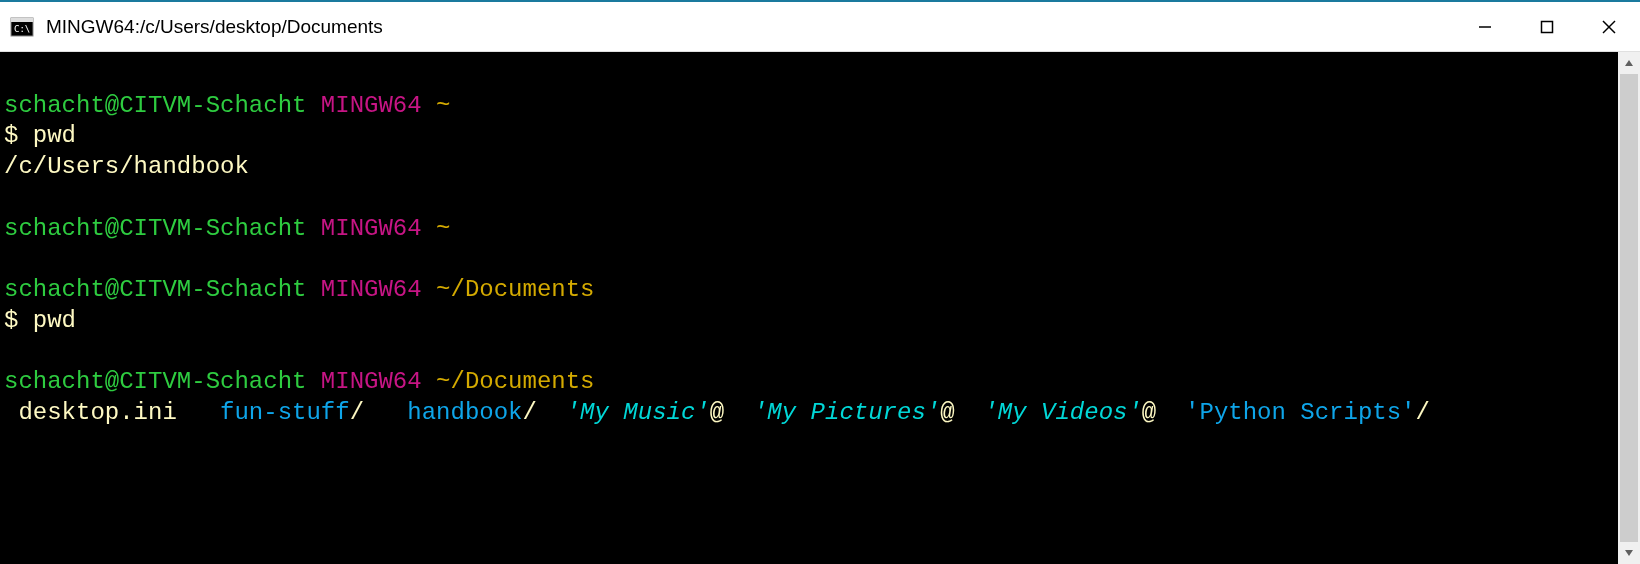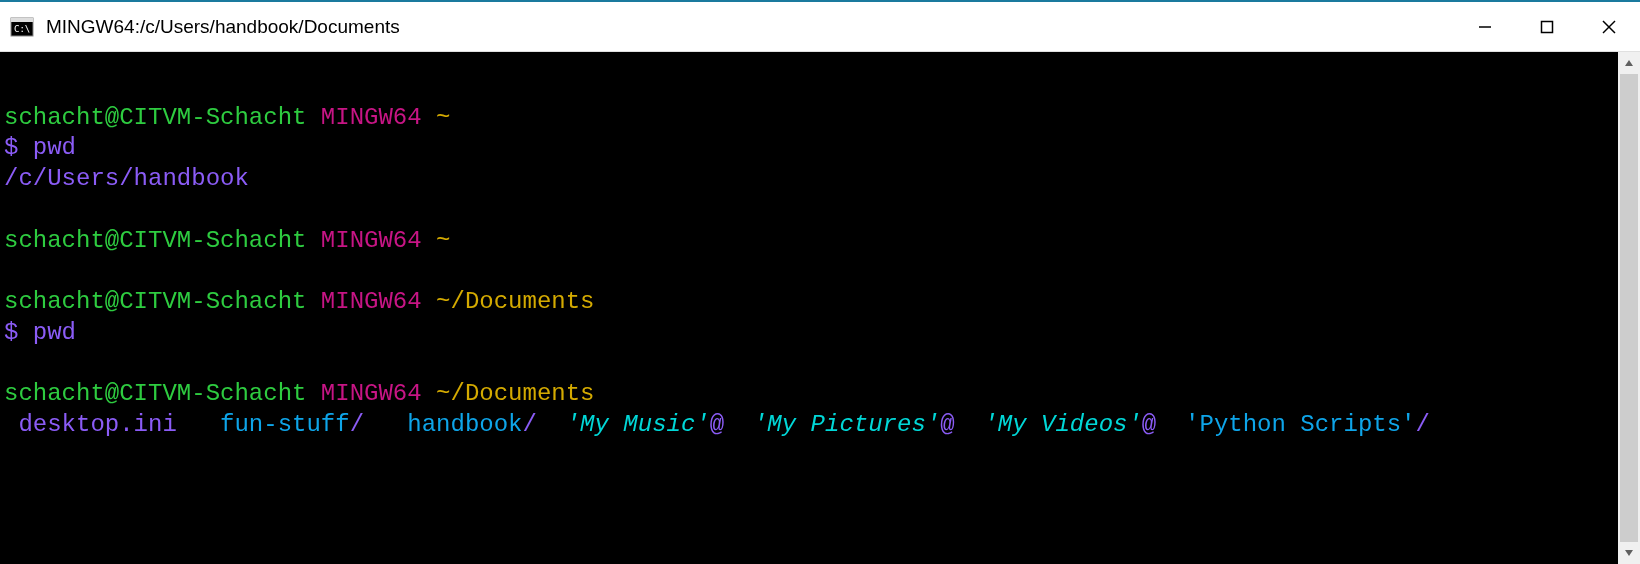--- a/index.html
+++ b/index.html
@@ -56,21 +56,21 @@
       width: 14px;
       height: 14px;
     }
     .terminal-wrap {
       display: flex;
       height: calc(100% - 50px);
     }
     .terminal {
       background: #000000;
       flex: 1;
-      padding: 20px 4px;
+      padding: 8px 4px;
       font-family: 'Consolas', 'Courier New', monospace;
       font-size: 24px;
       line-height: 1.28;
       color: #ffffff;
       overflow: hidden;
     }
     .scrollbar {
       width: 22px;
       background: #f0f0f0;
       display: flex;
@@ -99,36 +99,36 @@
     }
     .line {
       white-space: pre;
     }
     .blank {
       height: 1.28em;
     }
     .user-host { color: #2ecc40; }
     .mingw { color: #c71585; }
     .path-tilde { color: #d4aa00; }
-    .white-txt { color: #8b5cf6; }
+    .white-txt { color: #fef9c3; }
     .blue-txt { color: #0ea5e9; }
     .cyan-txt { color: #00d7d7; font-style: italic; }
   </style>
 </head>
 <body>
 
 <div class="titlebar">
   <div class="app-icon">
     <svg viewBox="0 0 24 24">
       <rect x="1" y="3" width="22" height="18" fill="#000" stroke="#888" stroke-width="1"></rect>
       <rect x="1" y="3" width="22" height="4" fill="#ddd"></rect>
       <text x="4" y="17" font-size="9" fill="#fff" font-family="monospace">C:\</text>
     </svg>
   </div>
-  <div class="title-text">MINGW64:/c/Users/handbook/Documents</div>
+  <div class="title-text">MINGW64:/c/Users/desktop/Documents</div>
   <div class="window-controls">
     <div class="window-btn">
       <svg viewBox="0 0 14 14">
           <line x1="1" y1="7" x2="13" y2="7" stroke="#000" stroke-width="1.5"></line>
         </svg>
     </div>
     <div class="window-btn">
       <svg viewBox="0 0 14 14">
           <rect x="1.5" y="1.5" width="11" height="11" fill="none" stroke="#000" stroke-width="1.5"></rect>
         </svg>

